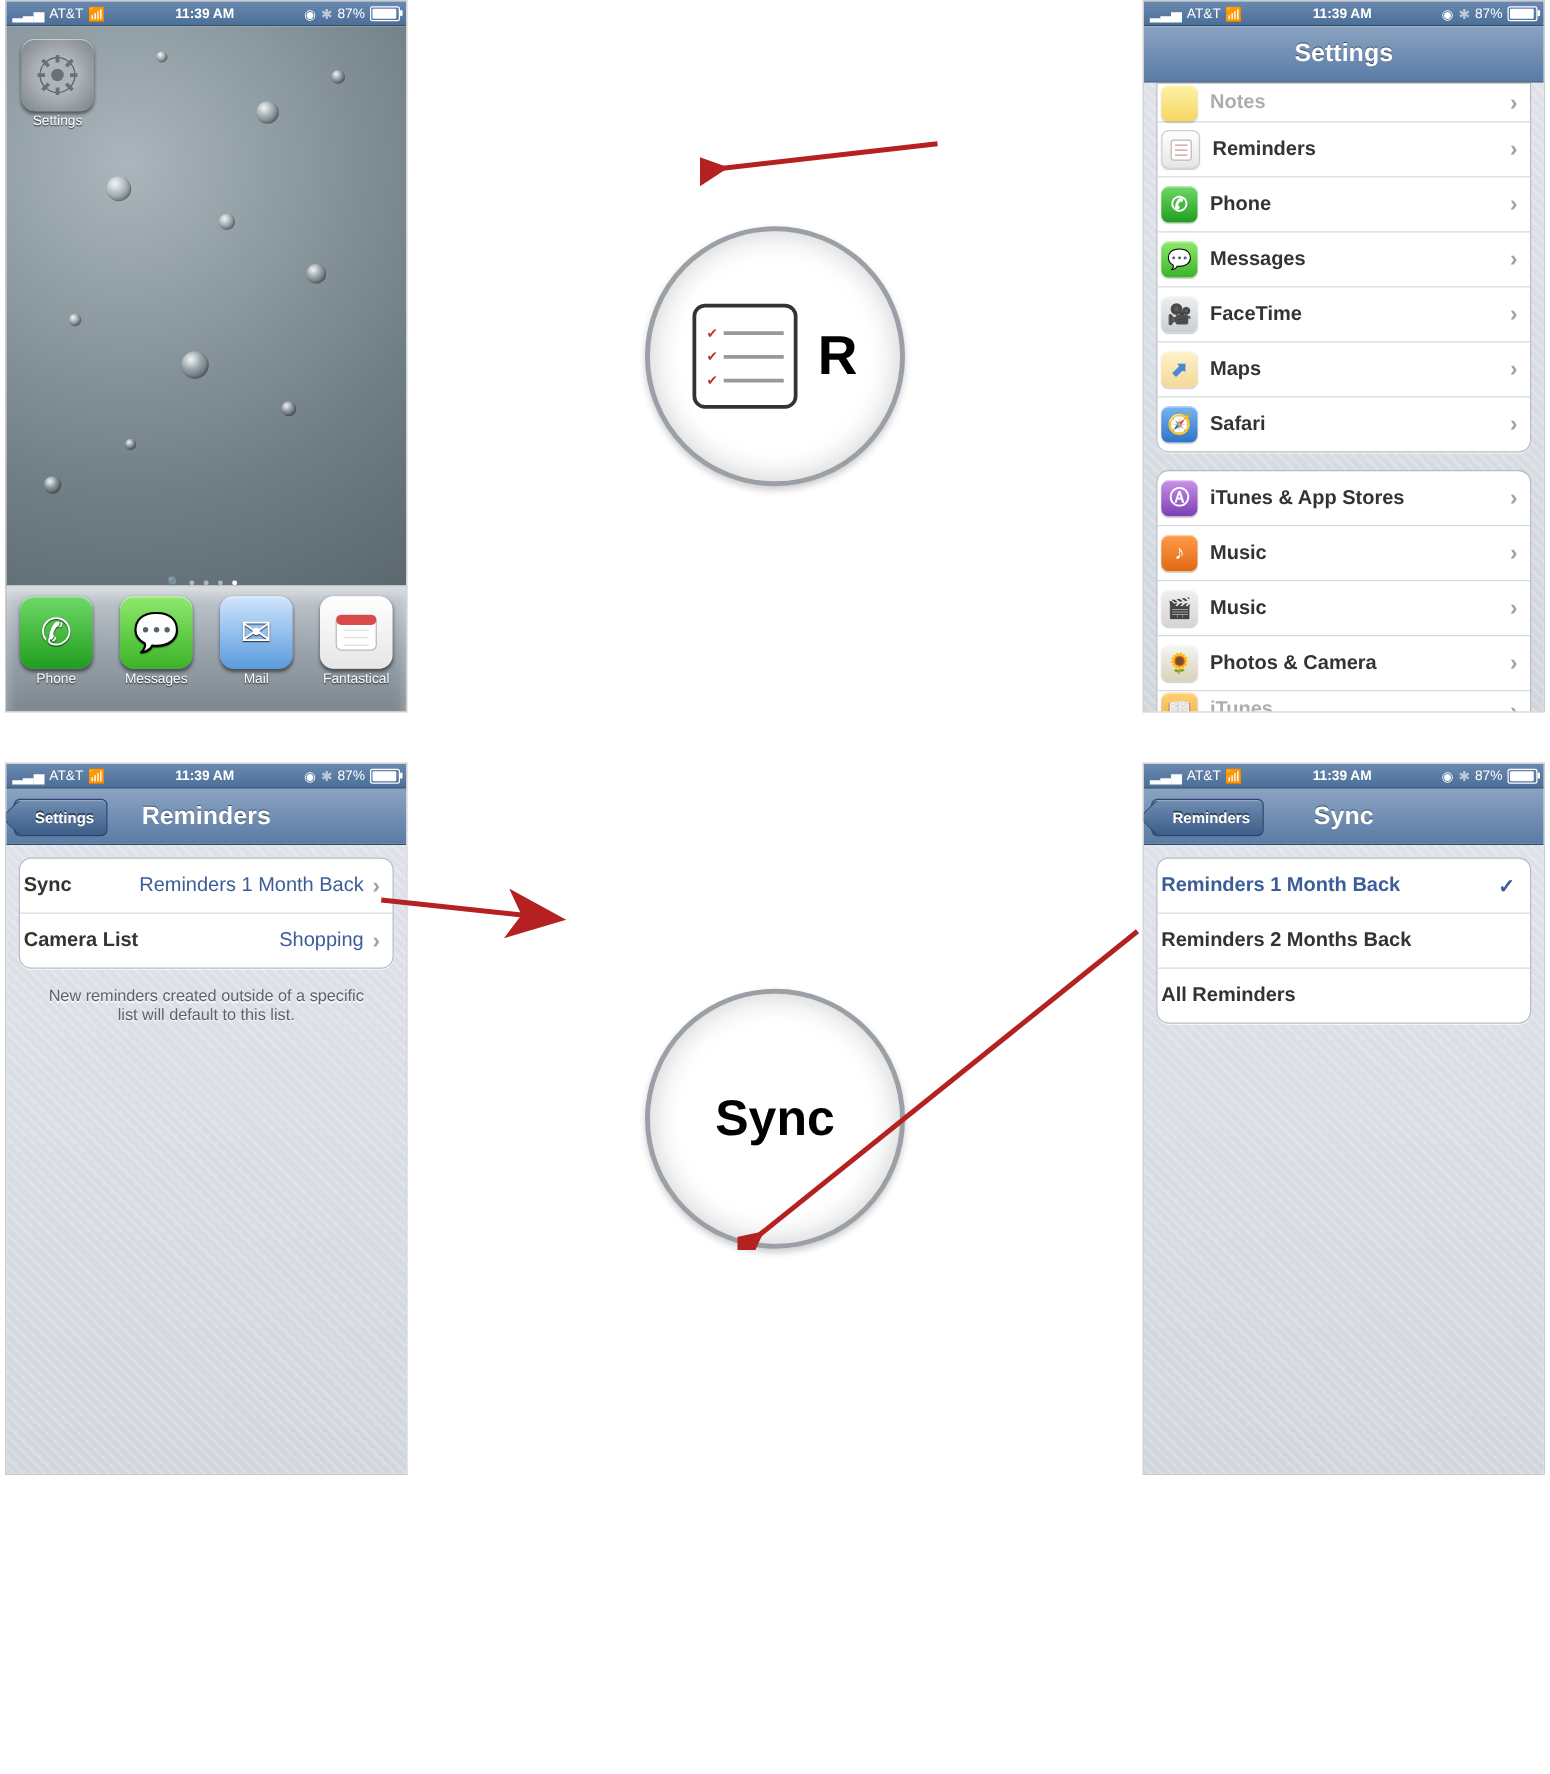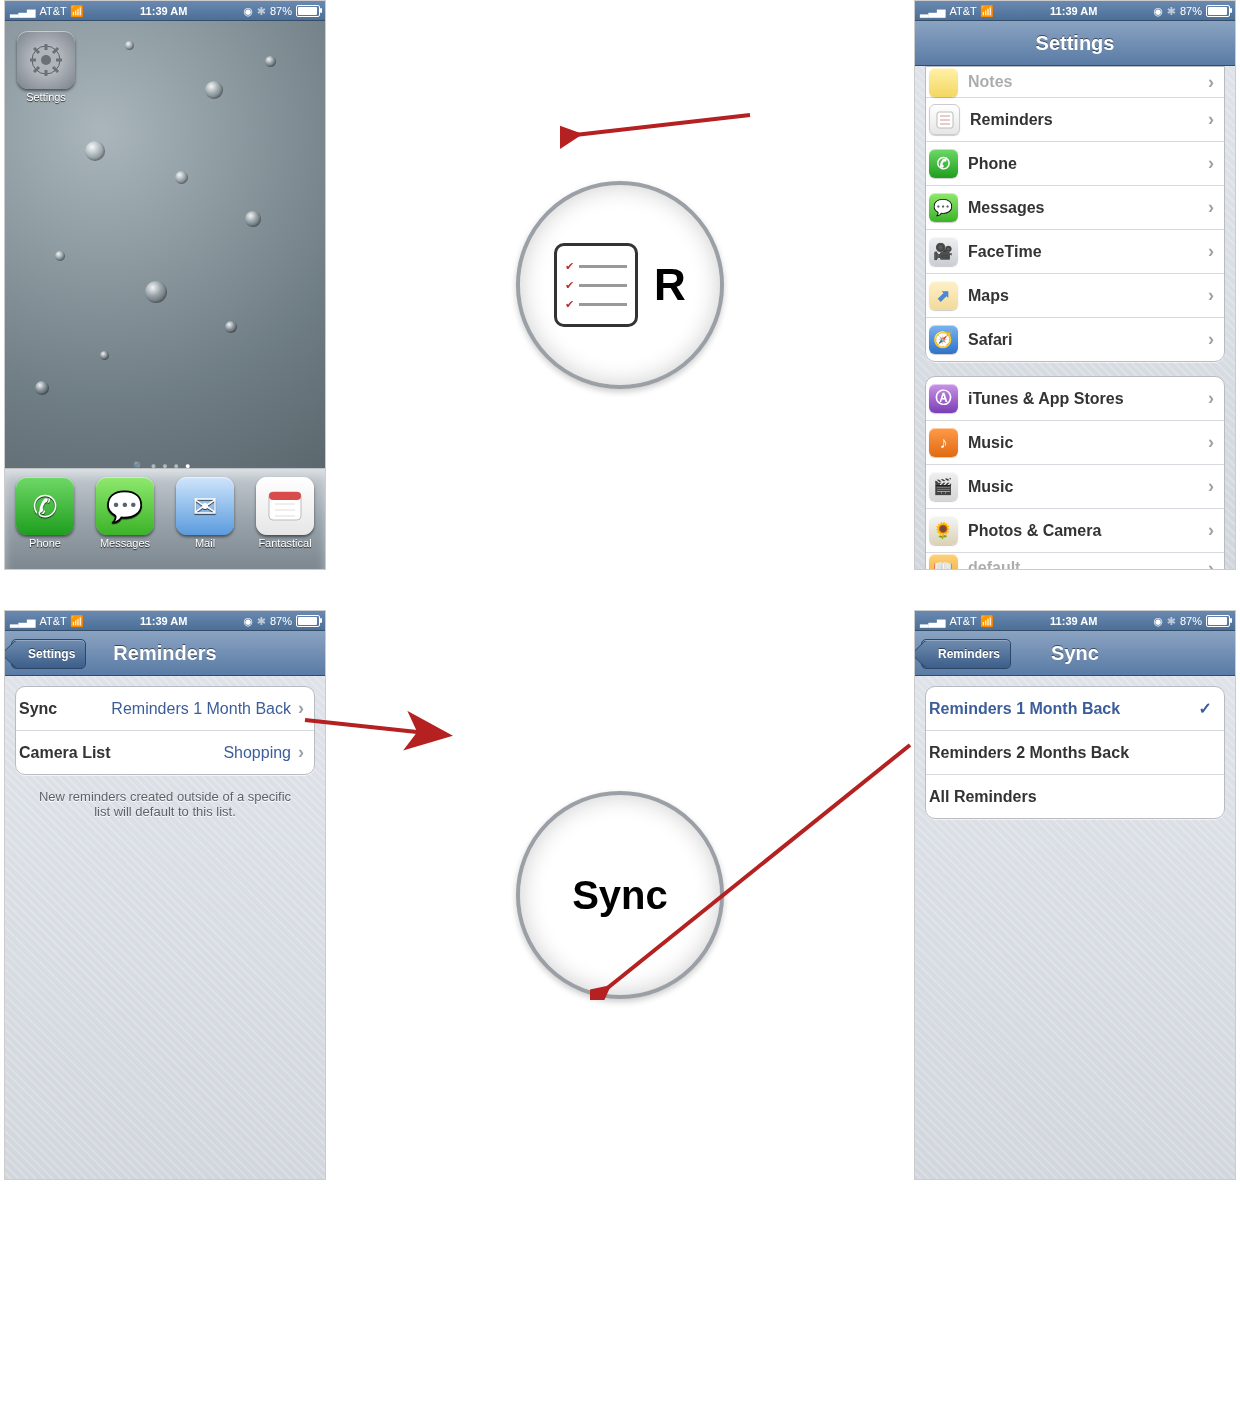--- a/index.html
+++ b/index.html
@@ -346,21 +346,21 @@
             <span>Music</span>
             <span class="chev">›</span>
           </div>
         <div class="trow">
             <div class="ticon bg-photos">🌻</div>
             <span>Photos &amp; Camera</span>
             <span class="chev">›</span>
           </div>
         <div class="trow" style="height:30px;">
             <div class="ticon bg-ibooks">📖</div>
-            <span style="opacity:.4">default</span>
+            <span style="opacity:.4">iTunes</span>
             <span class="chev">›</span>
           </div>
       </div>
     </div>
   </div>
 
   <svg class="arrow-svg" style="left:560px;top:90px;" width="200" height="60">
     <defs>
         <marker id="ah1" markerWidth="12" markerHeight="12" refX="2" refY="5" orient="auto">
           <path d="M10,0 L0,5 L10,10 L7,5 Z" fill="#b52020"></path>

